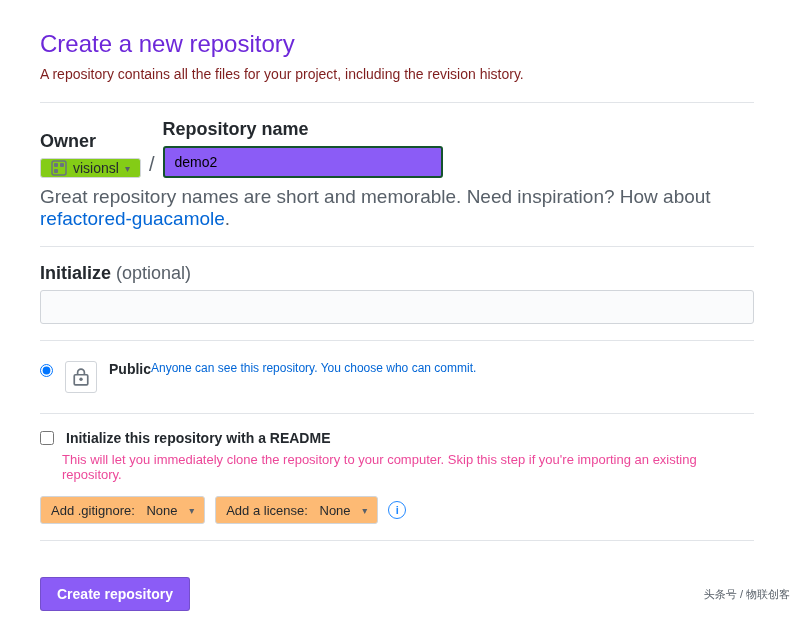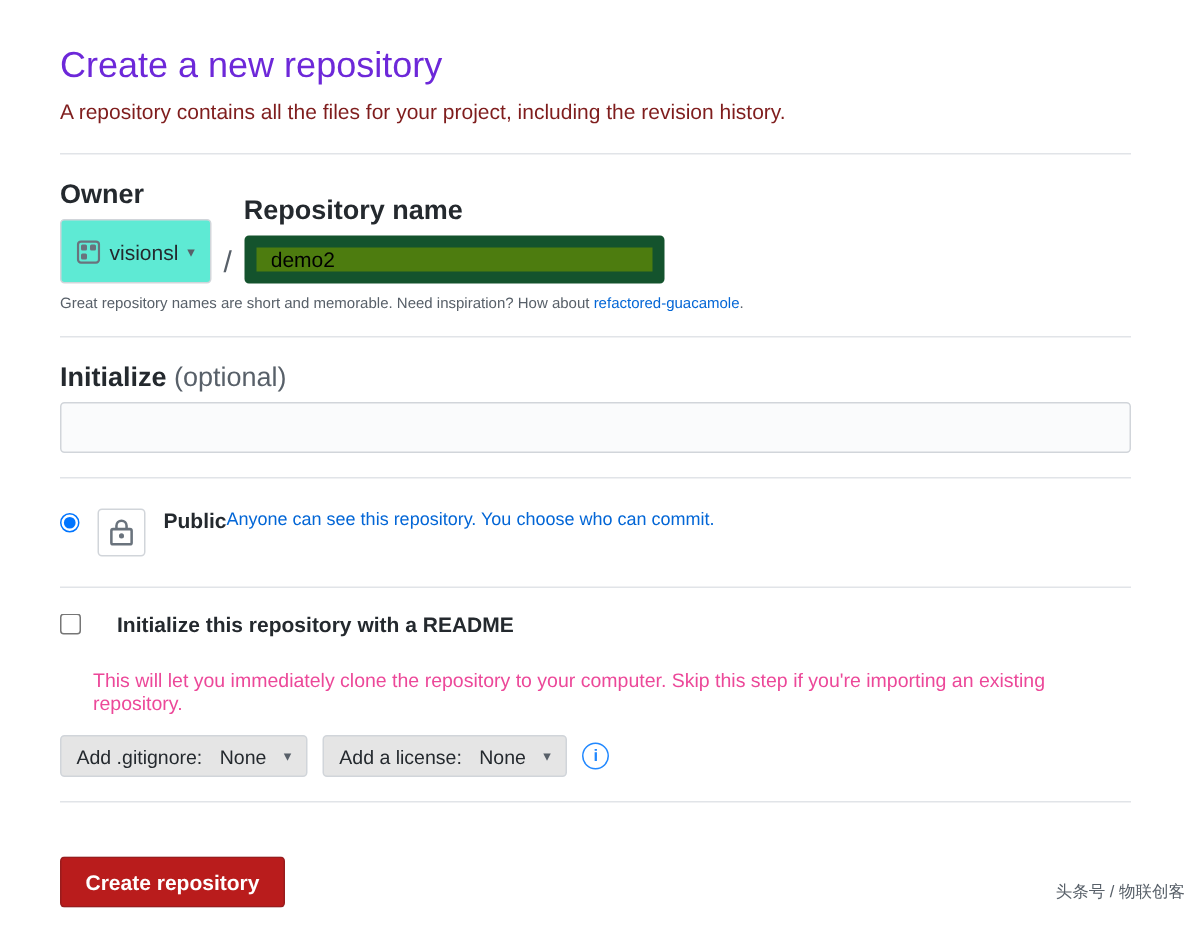--- a/index.html
+++ b/index.html
@@ -49,44 +49,44 @@
       font-weight: normal;
       color: #586069;
     }
     .owner-select {
       display: flex;
       align-items: center;
       gap: 6px;
       border: 1px solid #d1d5da;
       border-radius: 3px;
       padding: 5px 10px;
-      background: #5eead4;
-      cursor: pointer;
-      font-size: 14px;
-      color: #24292e;
-      height: 43px;
+      background: #84cc16;
+      cursor: pointer;
+      font-size: 14px;
+      color: #24292e;
+      height: 20px;
     }
     .slash-separator {
       font-size: 20px;
       color: #586069;
       padding-bottom: 2px;
       font-weight: 300;
     }
     .repo-name-input {
-      border: 8px solid #14532d;
+      border: 2px solid #14532d;
       border-radius: 3px;
       padding: 5px 10px;
       font-size: 14px;
       height: 32px;
       width: 280px;
       outline: none;
-      background: #4d7c0f;
+      background: #8b5cf6;
     }
     .repo-hint {
-      font-size: 10px;
+      font-size: 19px;
       color: #586069;
       margin-bottom: 16px;
     }
     .repo-hint a, .repo-hint .highlight {
       color: #0366d6;
     }
     .description-input {
       width: 100%;
       border: 1px solid #d1d5da;
       border-radius: 3px;
@@ -134,22 +134,22 @@
     .radio-desc {
       font-size: 12px;
       color: #0366d6;
     }
     .init-section {
       margin: 16px 0;
     }
     .init-checkbox-row {
       display: flex;
       align-items: center;
-      gap: 24px;
-      margin-bottom: 22px;
+      gap: 12px;
+      margin-bottom: 6px;
     }
     .init-checkbox-row input[type="checkbox"] {
       width: 14px;
       height: 14px;
       cursor: pointer;
     }
     .init-label {
       font-size: 14px;
       font-weight: 600;
       color: #24292e;
@@ -166,41 +166,41 @@
       gap: 10px;
       margin-top: 10px;
     }
     .dropdown-btn {
       display: flex;
       align-items: center;
       gap: 4px;
       border: 1px solid #d1d5da;
       border-radius: 3px;
       padding: 5px 10px;
-      background: #e5e5e5;
+      background: #fdba74;
       cursor: pointer;
       font-size: 13px;
       color: #24292e;
       height: 28px;
     }
     .info-icon {
       width: 18px;
       height: 18px;
       border: 1.5px solid #2188ff;
       border-radius: 50%;
       display: inline-flex;
       align-items: center;
       justify-content: center;
       font-size: 11px;
       color: #2188ff;
       font-weight: bold;
       cursor: pointer;
     }
     .create-btn {
-      background: #b91c1c;
+      background: #8b5cf6;
       color: #fff;
       border: 1px solid rgba(27,31,35,0.2);
       border-radius: 3px;
       padding: 8px 16px;
       font-size: 14px;
       font-weight: 600;
       cursor: pointer;
       margin-top: 20px;
     }
     .watermark {

